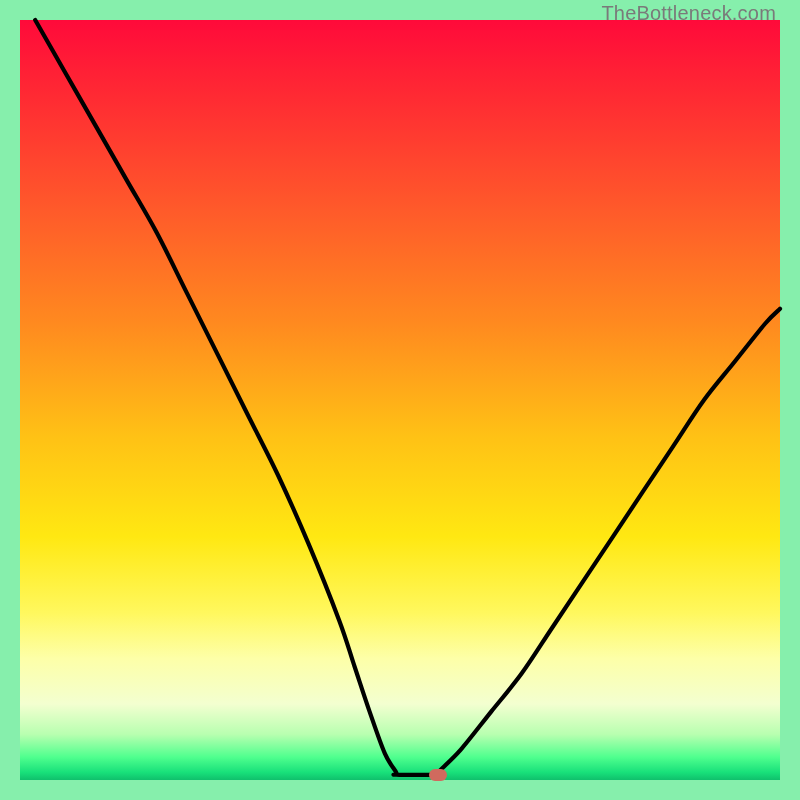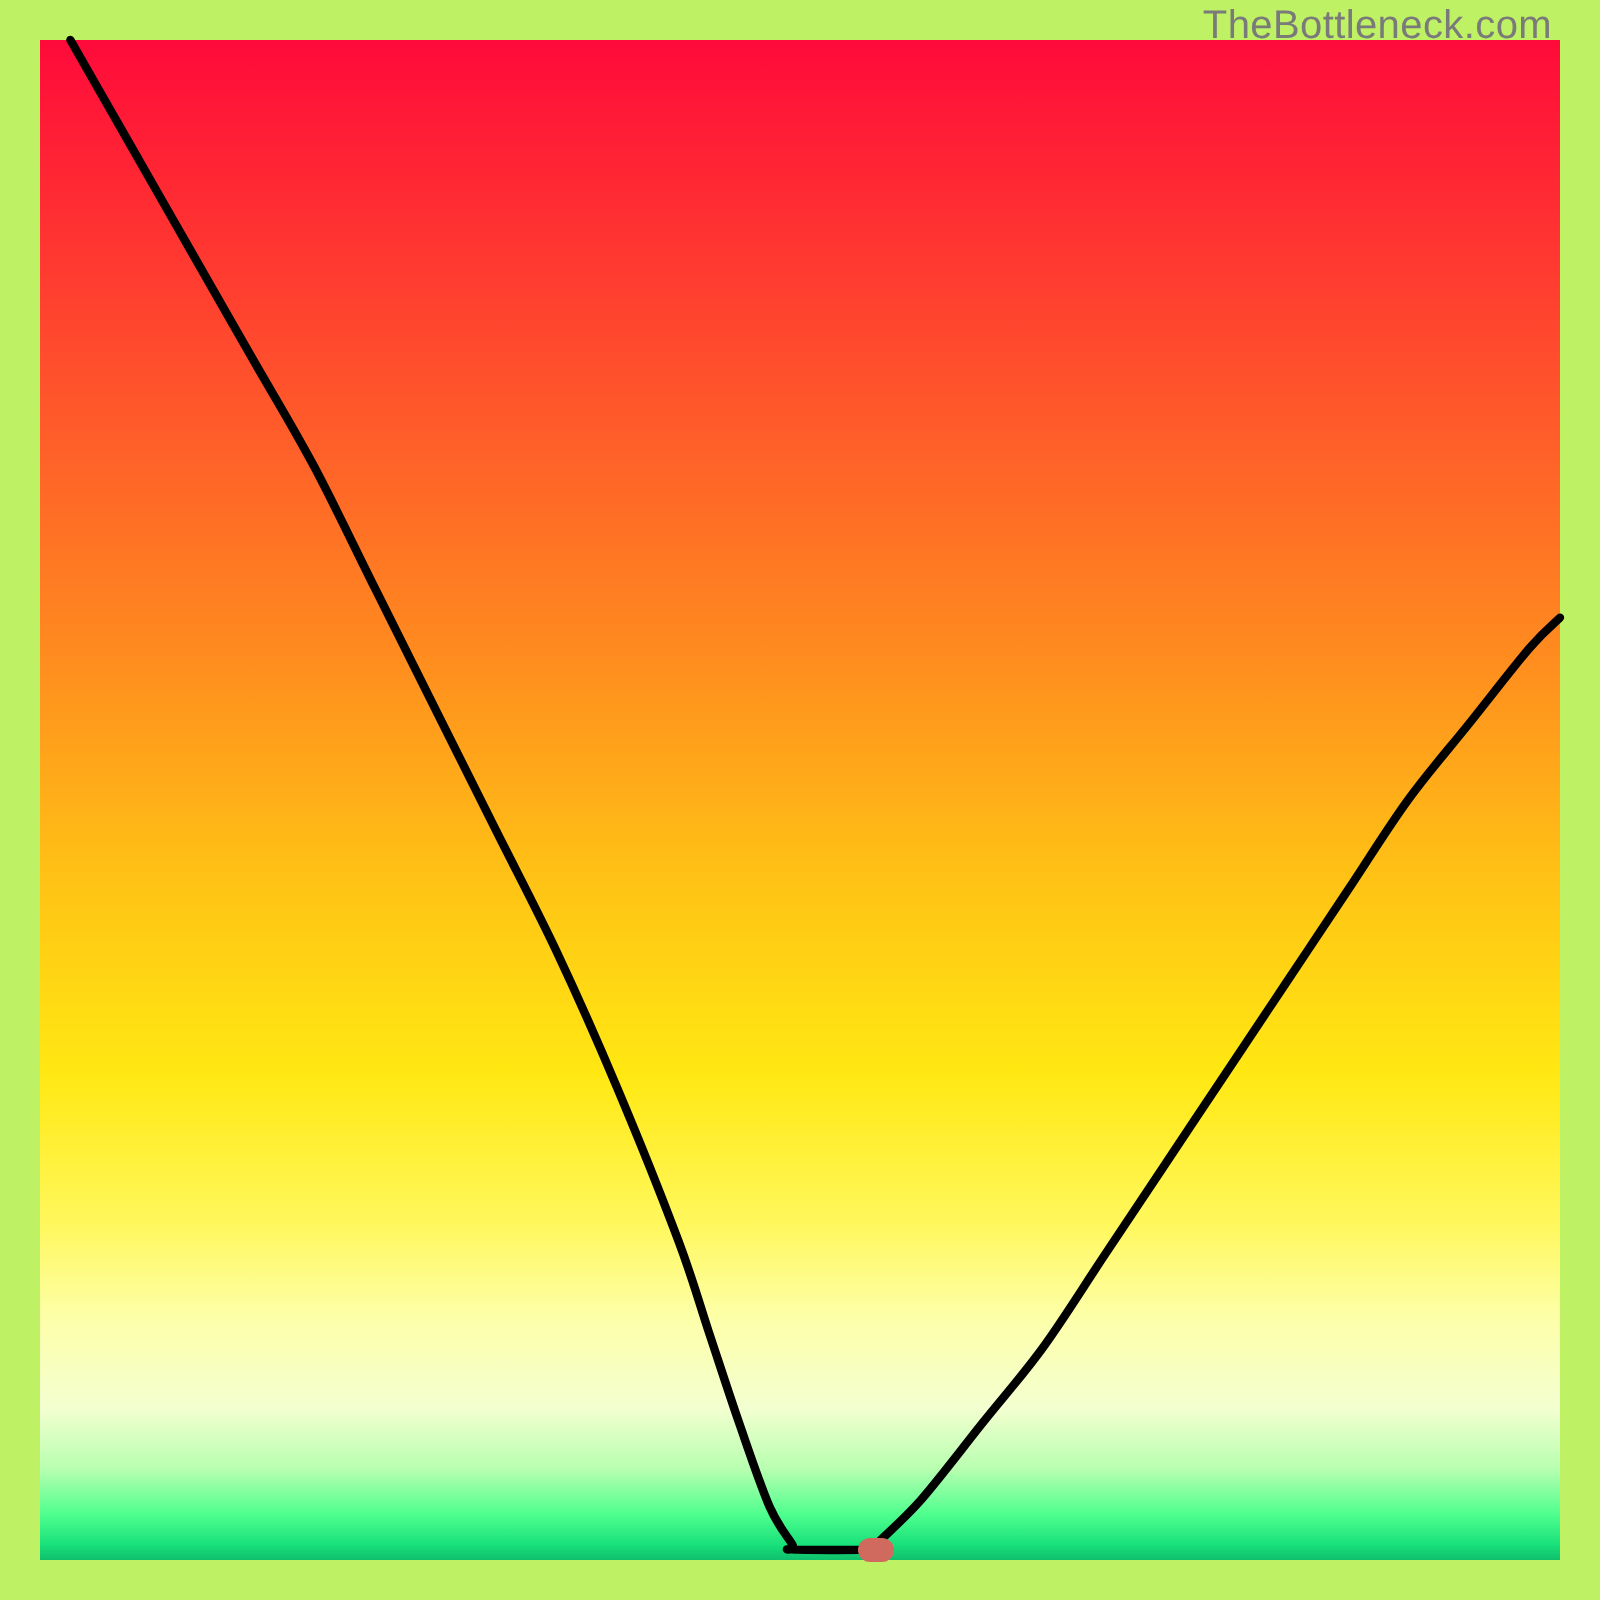--- a/index.html
+++ b/index.html
@@ -8,21 +8,21 @@
     width: 800px;
     height: 800px;
     background: #000;
     font-family: Arial, Helvetica, sans-serif;
     overflow: hidden;
   }
   .frame {
     position: relative;
     width: 800px;
     height: 800px;
-    background: #bef264;
+    background: #86efac;
   }
   .plot {
     position: absolute;
     left: 20px;
     top: 20px;
     width: 760px;
     height: 760px;
     
     background: linear-gradient(
       to bottom,

